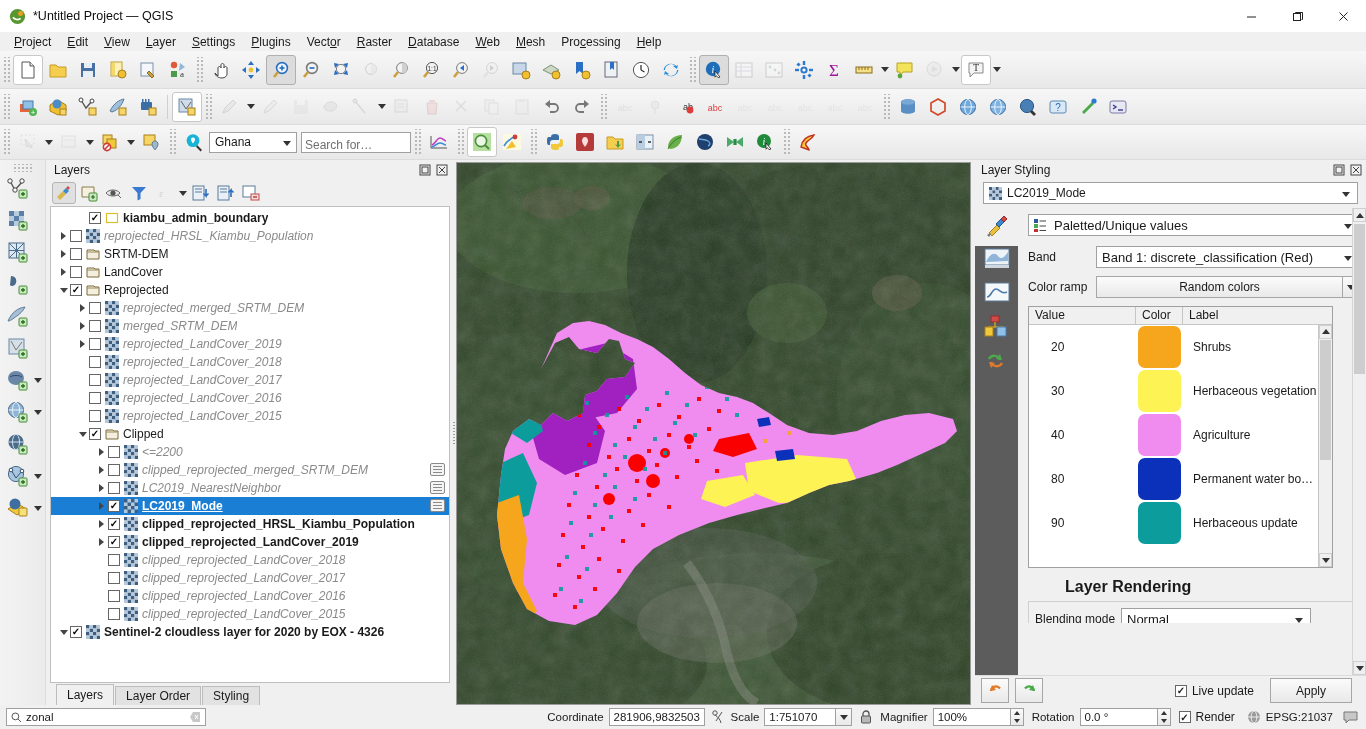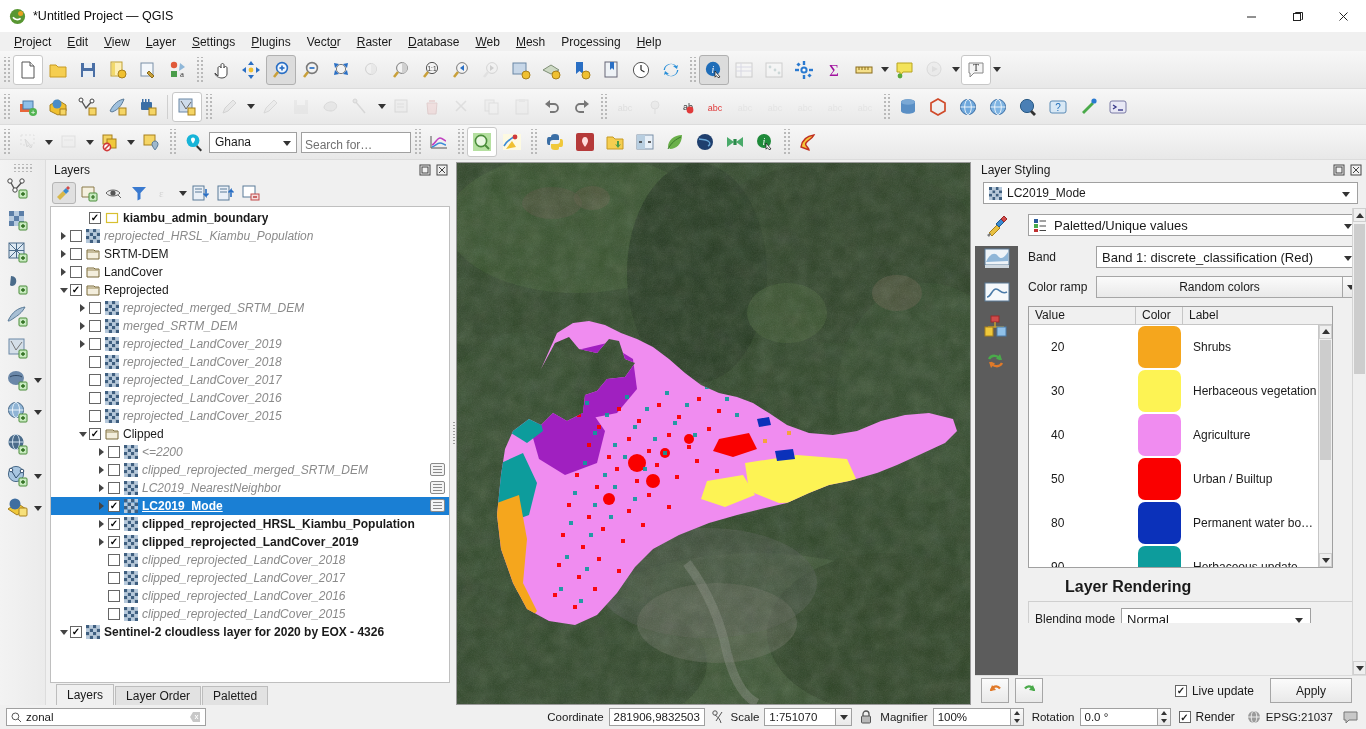--- a/index.html
+++ b/index.html
@@ -1758,21 +1758,21 @@
               </g>
             </svg>
           </span>
           <span class="tlabel b">Sentinel-2 cloudless layer for 2020 by EOX - 4326</span>
         </div>
       </div>
 
     <div class="panel-tabs">
       <div class="ptab active">Layers</div>
       <div class="ptab">Layer Order</div>
-      <div class="ptab">Paletted</div>
+      <div class="ptab">Styling</div>
     </div>
   </div>
 
   <div class="vsplit"></div>
 
   <div class="canvas-wrap">
     <svg class="basemap" width="515" height="543" viewBox="0 0 515 543">
       <defs>
         <filter id="noise">
           <feTurbulence type="fractalNoise" baseFrequency="0.85" numOctaves="4" stitchTiles="stitch"></feTurbulence>
@@ -2102,27 +2102,20 @@
                 <div class="lcell">Herbaceous vegetation</div>
               </div>
               <div class="vrow">
                 <div class="vcell">40</div>
                 <div class="ccell">
                   <span class="swatch" style="background:#f08cf0"></span>
                 </div>
                 <div class="lcell">Agriculture</div>
               </div>
               <div class="vrow">
-                <div class="vcell">50</div>
-                <div class="ccell">
-                  <span class="swatch" style="background:#fa0000"></span>
-                </div>
-                <div class="lcell">Urban / Builtup</div>
-              </div>
-              <div class="vrow">
                 <div class="vcell">80</div>
                 <div class="ccell">
                   <span class="swatch" style="background:#0b31ba"></span>
                 </div>
                 <div class="lcell">Permanent water bo…</div>
               </div>
               <div class="vrow">
                 <div class="vcell">90</div>
                 <div class="ccell">
                   <span class="swatch" style="background:#0d9c9c"></span>

